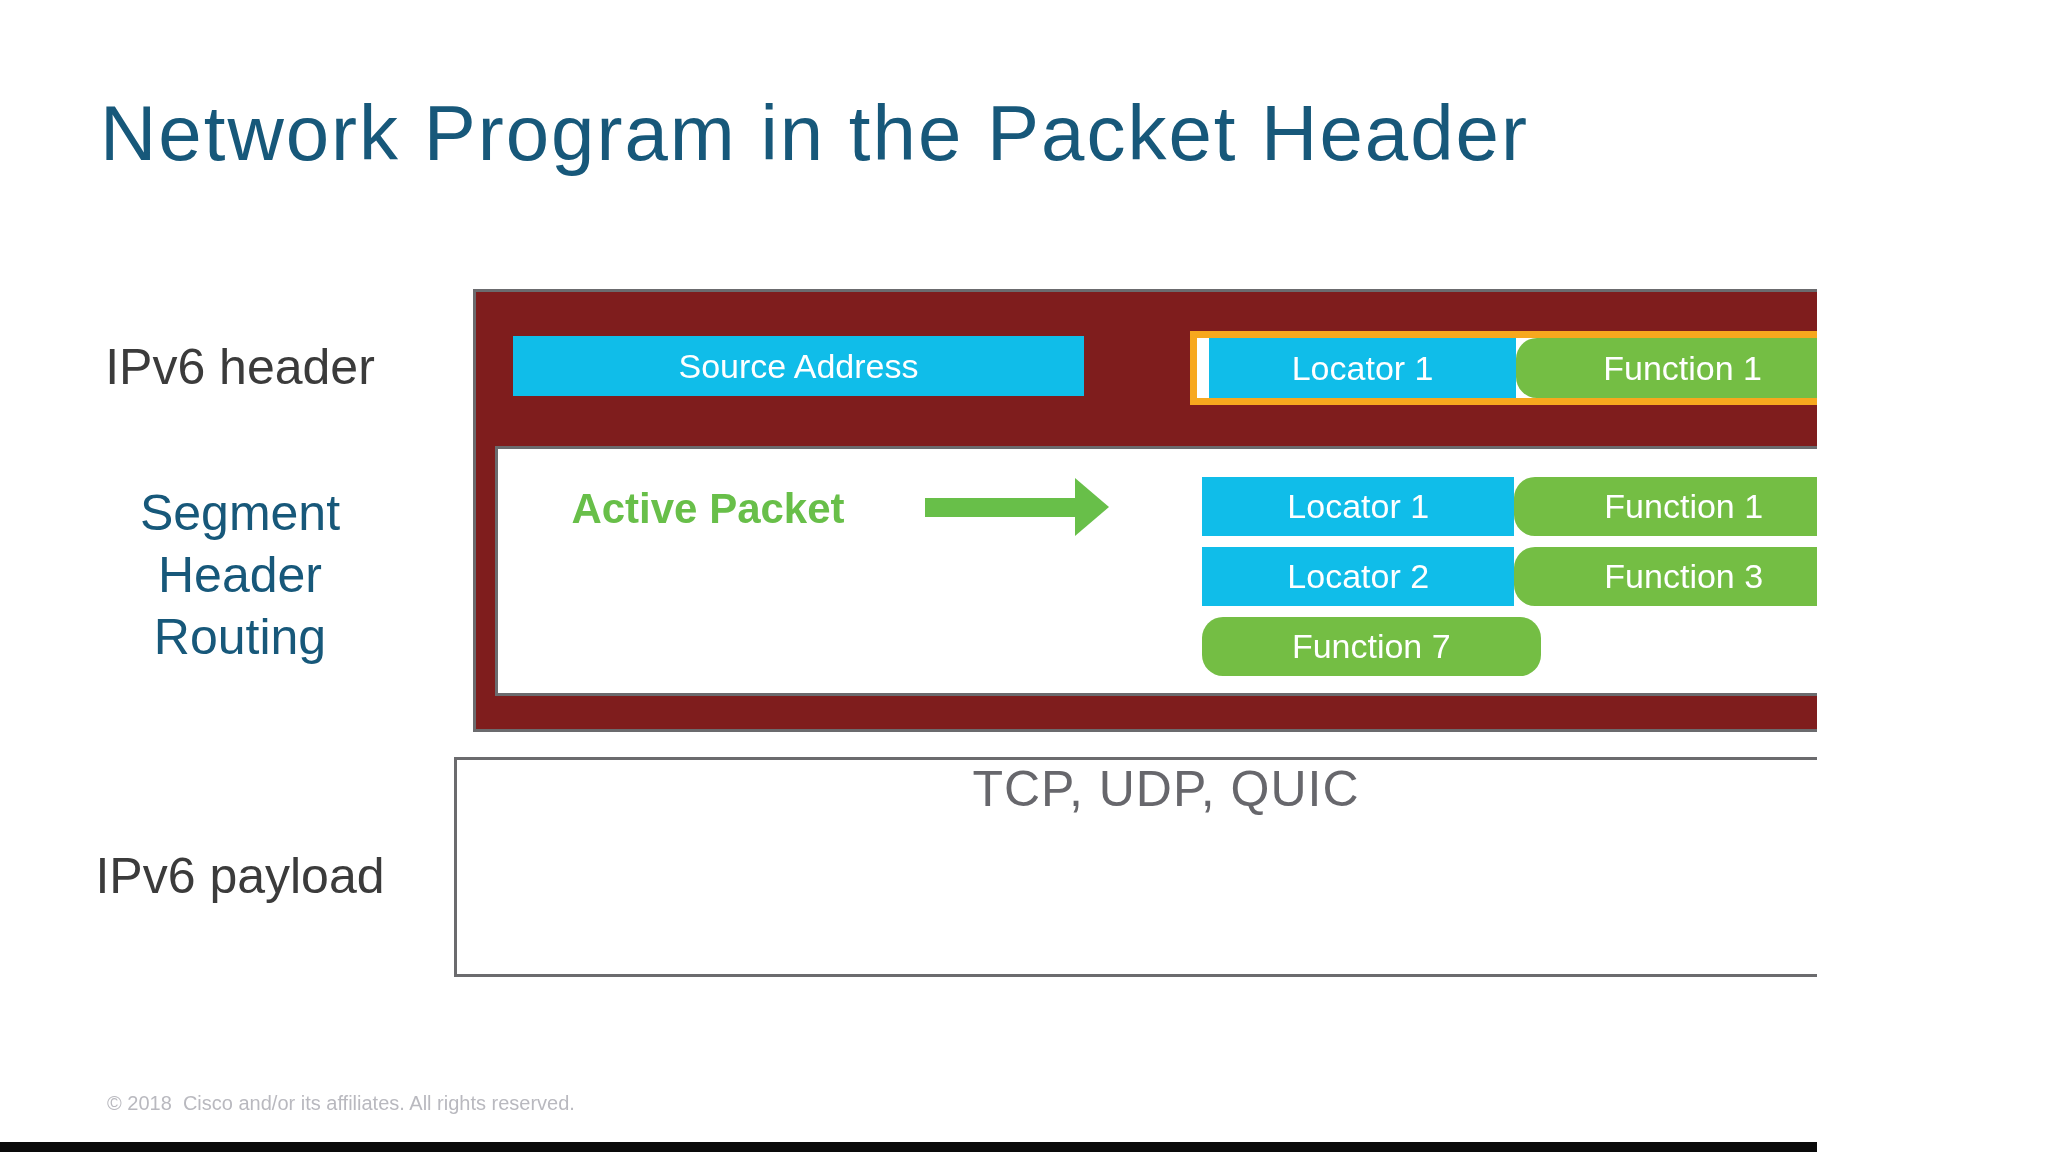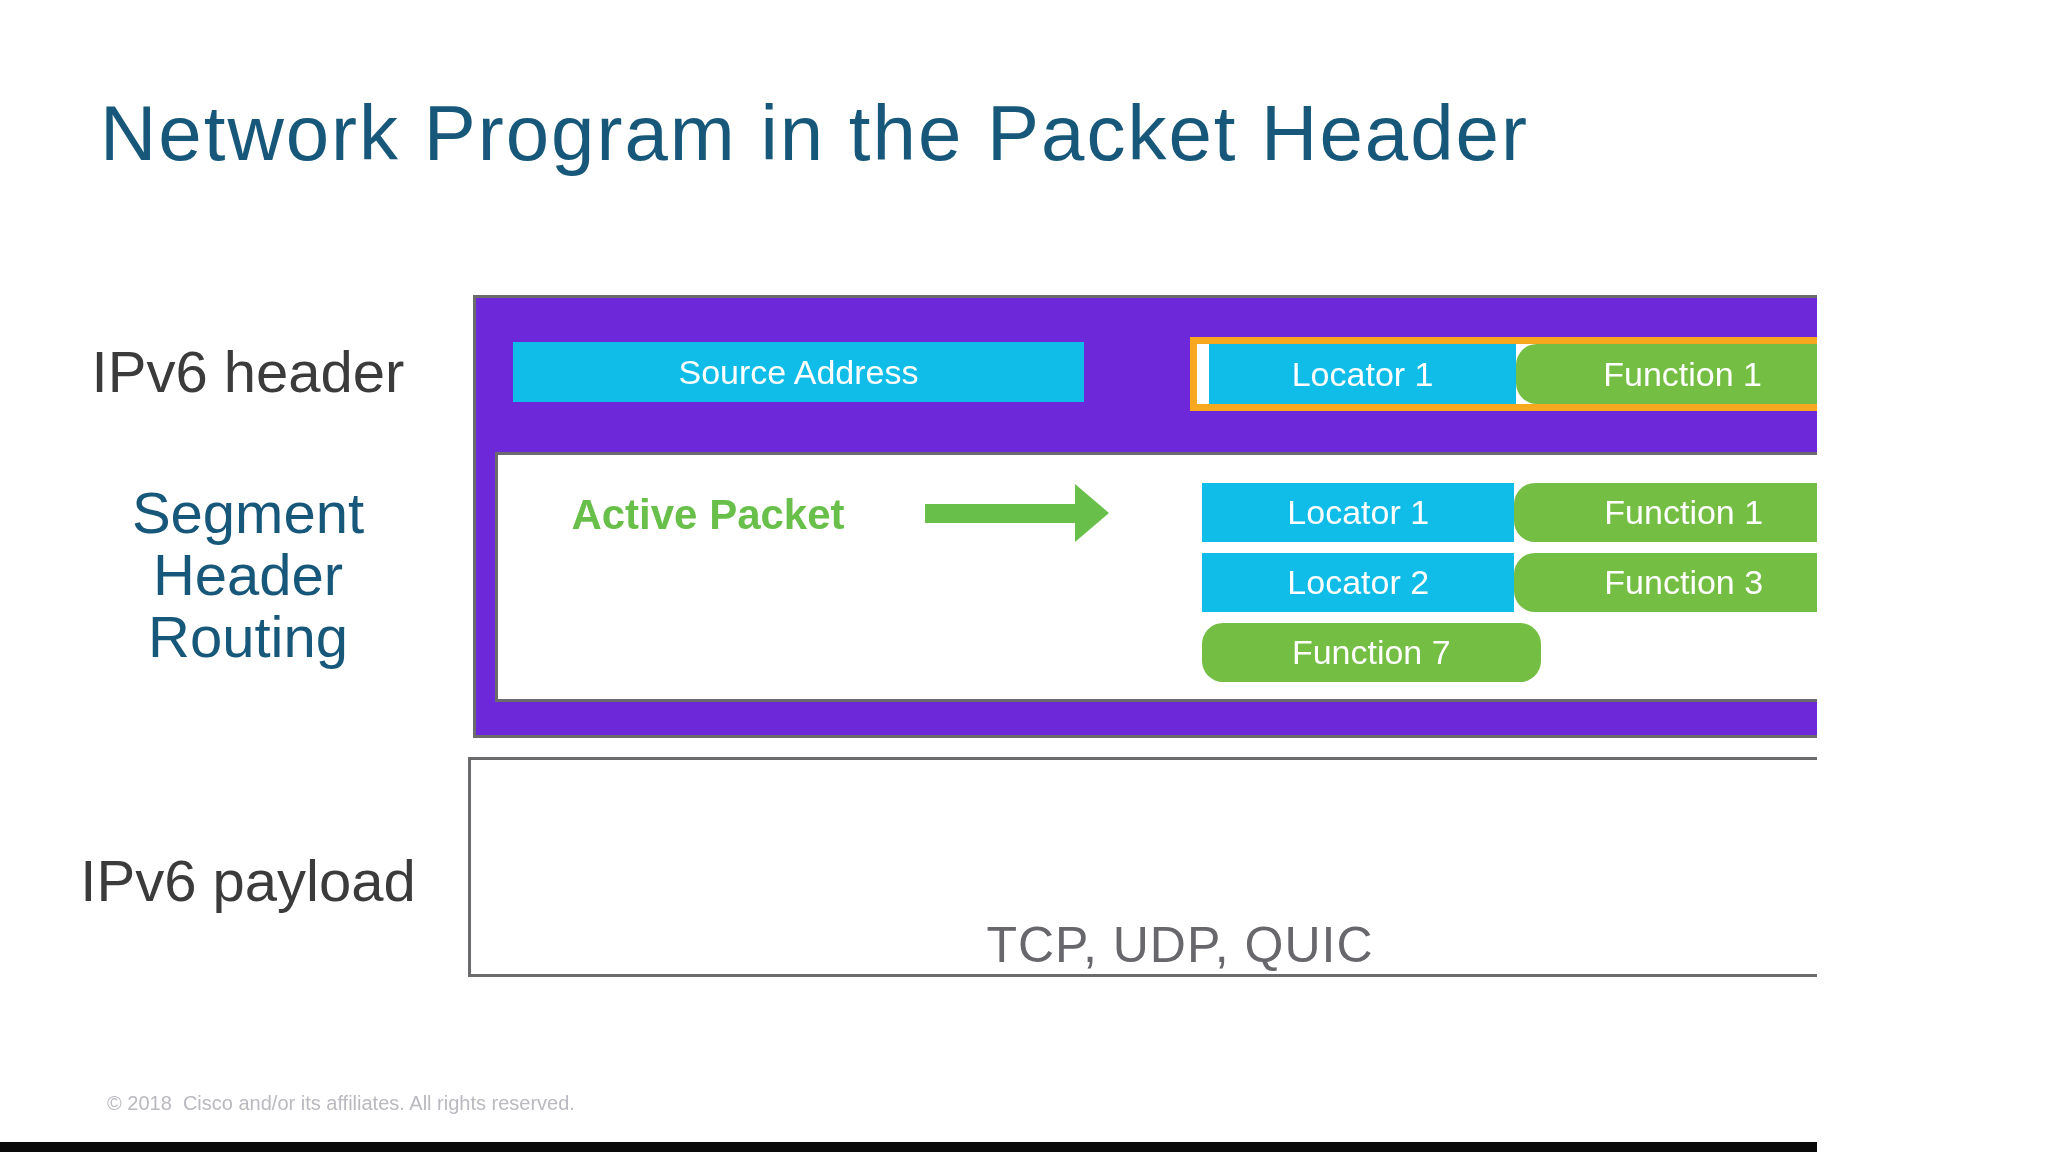--- a/index.html
+++ b/index.html
@@ -16,48 +16,48 @@
   .title {
     left: 100px; top: 88px;
     margin: 0;
     font-size: 78px;
     font-weight: 400;
     letter-spacing: 2px;
     color: var(--title_teal, #17587A);
   }
 
   .side-label {
-    left: 8px; width: 480px;
+    left: 0; width: 480px;
     text-align: center;
-    font-size: 58px;
+    font-size: 50px;
     color: var(--label_dark, #3B3B3B);
   }
   .side-label.teal { color: var(--title_teal, #17587A); line-height: 62px; }
 
   .outer-box {
-    left: 473px; top: 295px;
+    left: 473px; top: 289px;
     width: 1424px; height: 443px;
     border: 3px solid var(--box_border, #6B6B6E);
-    background: #6d28d9;
+    background: #7f1d1d;
     box-sizing: border-box;
   }
   .inner-box {
     left: 19px; top: 154px;
     width: 1386px; height: 250px;
     border: 3px solid var(--box_border, #6B6B6E);
     background: #ffffff;
     box-sizing: border-box;
   }
   .payload-box {
-    left: 468px; top: 757px;
+    left: 454px; top: 757px;
     width: 1424px; height: 220px;
     border: 3px solid var(--box_border, #6B6B6E);
     background: #ffffff;
     box-sizing: border-box;
-    display: flex; align-items: flex-end; justify-content: center;
+    display: flex; align-items: flex-start; justify-content: center;
   }
   .payload-text {
     font-size: 50px;
     letter-spacing: 1px;
     color: var(--payload_gray, #67676C);
   }
 
   .bar {
     display: flex; align-items: center; justify-content: center;
     color: #ffffff;

